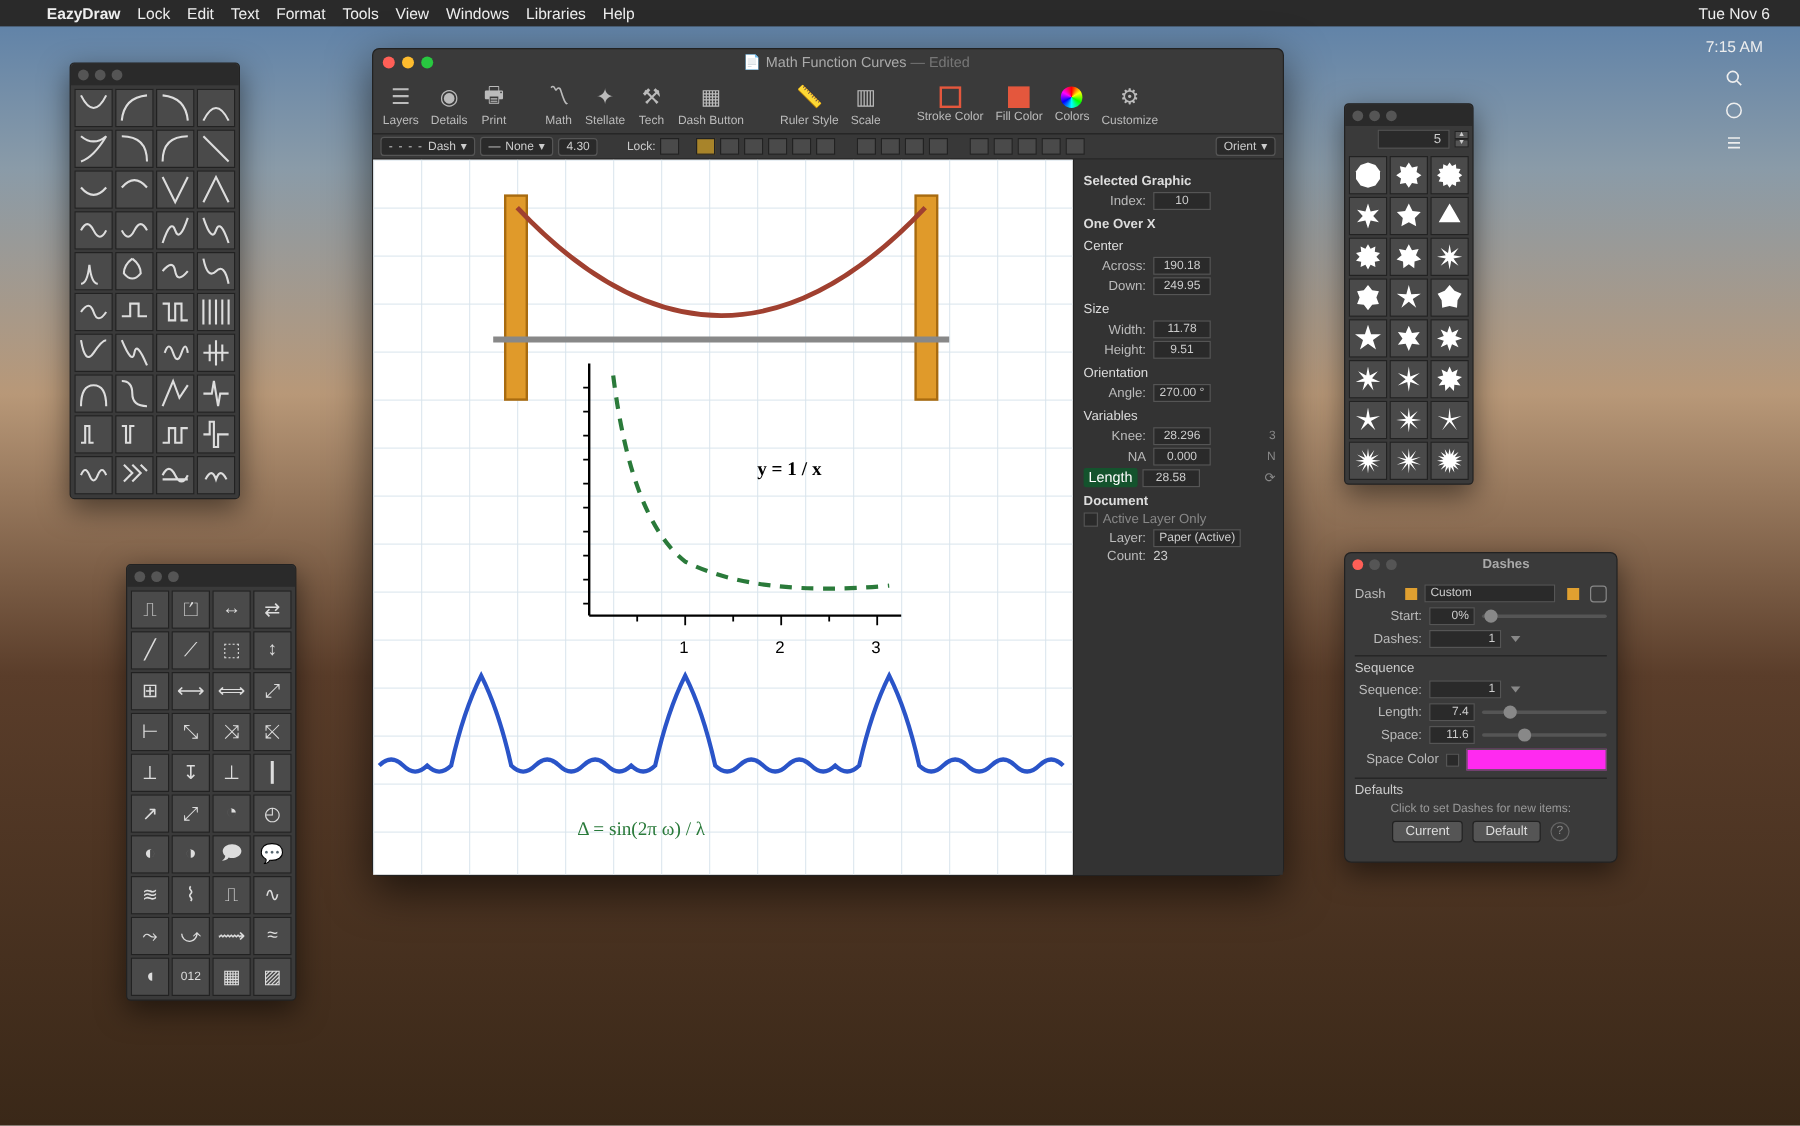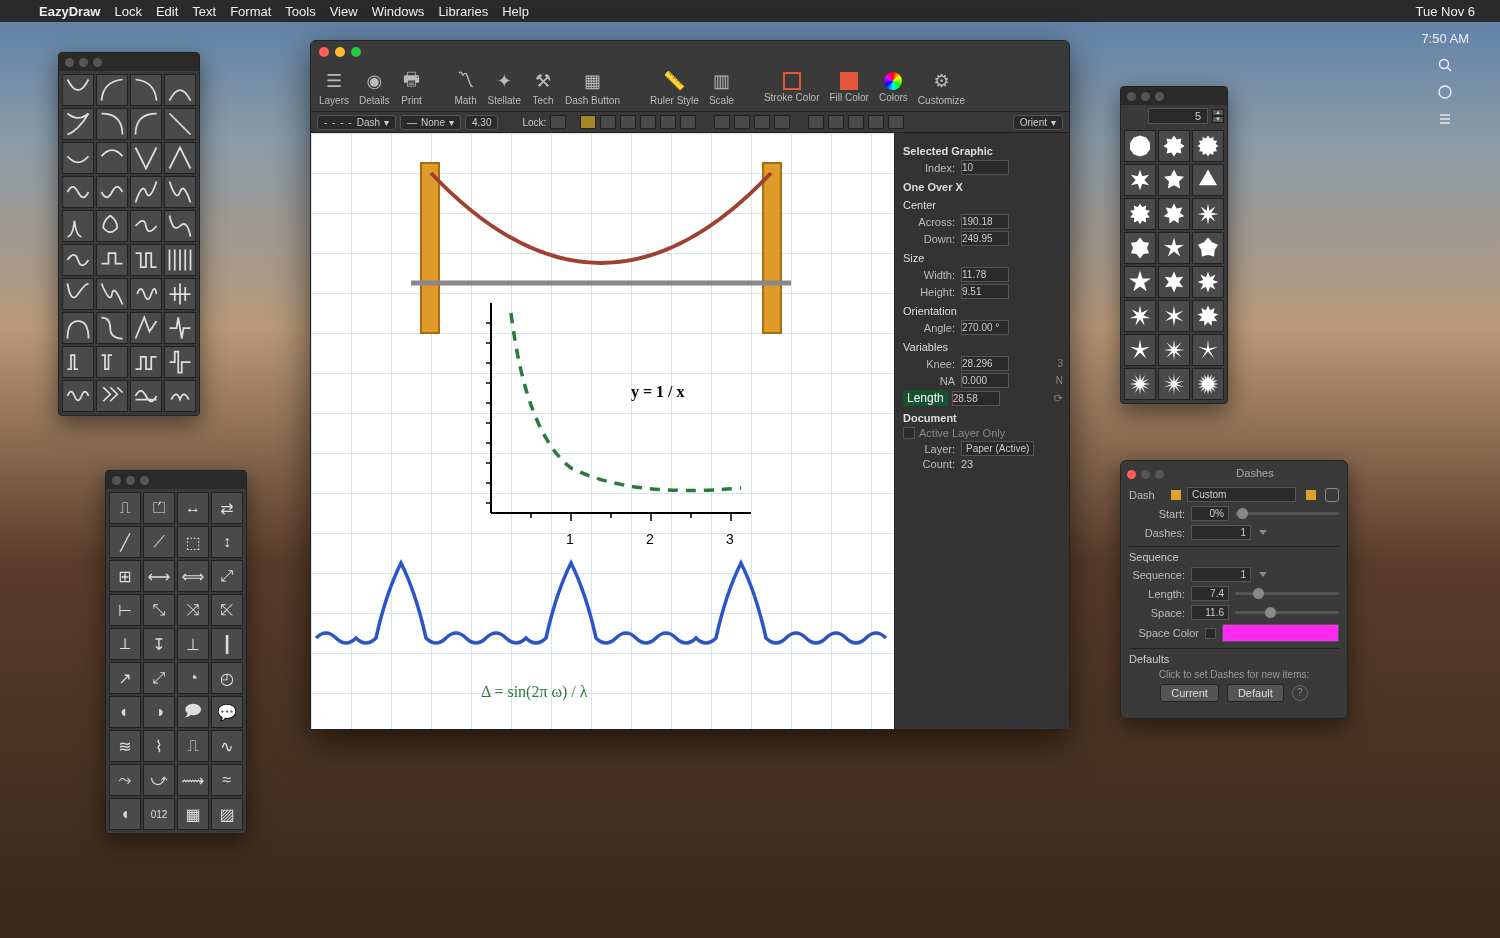--- a/index.html
+++ b/index.html
@@ -35,27 +35,27 @@
 .optbar .sel{background:#2a2a2a;border:1px solid #555;border-radius:3px;padding:1px 6px;display:flex;align-items:center;gap:4px;}
 .optbar .chip{width:16px;height:14px;background:#4a4a4a;border:1px solid #222;}
 .optbar .chip.active{background:#a8842a;}
 .content{flex:1;display:flex;}
 .canvas{flex:1;background:#fff;position:relative;overflow:hidden;}
 .canvas .grid{position:absolute;inset:0;background-image:linear-gradient(#d8e4ec 1px,transparent 1px),linear-gradient(90deg,#d8e4ec 1px,transparent 1px);background-size:40px 40px;}
 .inspector{width:175px;background:#333;border-left:1px solid #222;padding:6px 6px 6px 8px;font-size:11px;color:#ccc;overflow:auto;}
 .inspector .section{font-weight:600;margin:6px 0 3px;color:#ddd;font-size:11px;}
 .inspector .row{display:flex;align-items:center;margin:2px 0;}
 .inspector .row .lbl{width:52px;text-align:right;margin-right:6px;color:#bbb;}
-.inspector .row .val{background:#2a2a2a;border:1px solid #555;padding:1px 0;min-width:48px;text-align:left;font-size:10px;}
+.inspector .row .val{background:#2a2a2a;border:1px solid #555;padding:1px 0;min-width:48px;text-align:center;font-size:10px;}
 .inspector .row .tag{background:#14532d;color:#fff;padding:1px 4px;border-radius:2px;font-size:12px;margin-right:4px;}
 .inspector .chk{width:12px;height:12px;background:#2a2a2a;border:1px solid #555;margin-right:4px;display:inline-block;}
 .inspector .sel{background:#2a2a2a;border:1px solid #555;padding:1px 4px;font-size:10px;}
 
 .dashes { position:absolute; top:460px; left:1120px; width:228px; background:#3a3a3a; border:1px solid #222; border-radius:6px; box-shadow:0 8px 24px rgba(0,0,0,.5); padding-bottom:8px;}
-.dashes .tbar{height:18px;display:flex;align-items:flex-end;padding:0 6px;gap:5px;}
+.dashes .tbar{height:18px;display:flex;align-items:center;padding:0 6px;gap:5px;font-weight:bold;}
 .dashes .tbar .dot{width:9px;height:9px;border-radius:50%;background:#555;}
 .dashes .tbar .dot.close{background:#ff5f57;}
 .dashes .tbar .title{flex:1;text-align:center;font-size:11px;color:#aaa;}
 .dashes .body{padding:4px 8px;font-size:11px;color:#ccc;}
 .dashes .row{display:flex;align-items:center;margin:4px 0;gap:6px;}
 .dashes .row .lbl{width:56px;text-align:right;color:#bbb;}
 .dashes .row .fld{background:#2a2a2a;border:1px solid #555;padding:1px 4px;min-width:38px;text-align:right;font-size:10px;}
 .dashes .slider{flex:1;height:3px;background:#555;position:relative;border-radius:2px;}
 .dashes .slider .knob{position:absolute;top:-4px;width:11px;height:11px;background:#888;border-radius:50%;}
 .dashes .preview{height:32px;background:#2a2a2a;border:1px solid #555;margin:4px 0;position:relative;}
@@ -105,21 +105,21 @@
       </span>
     <span>100%</span>
     <span class="ic">
         <svg width="24" height="12" viewBox="0 0 24 12">
           <rect x="1" y="1" width="19" height="10" rx="2" stroke="#eee" fill="none"></rect>
           <rect x="2.5" y="2.5" width="16" height="7" fill="#eee"></rect>
           <rect x="21" y="4" width="2" height="4" fill="#eee"></rect>
         </svg>
       </span>
     <span>Tue Nov 6</span>
-    <span>7:50 AM</span>
+    <span>7:15 AM</span>
     <span class="ic">
         <svg width="14" height="14" viewBox="0 0 14 14">
           <circle cx="6" cy="6" r="4.5" stroke="#eee" fill="none" stroke-width="1.4"></circle>
           <line x1="9.5" y1="9.5" x2="13" y2="13" stroke="#eee" stroke-width="1.4"></line>
         </svg>
       </span>
     <span class="ic">
         <svg width="14" height="14">
           <circle cx="7" cy="7" r="6" stroke="#eee" fill="none" stroke-width="1.3"></circle>
         </svg>
@@ -529,20 +529,21 @@
         </svg>
       </div>
     </div>
 </div>
 
 <div class="docwin">
   <div class="tbar">
     <div class="dot close"></div>
     <div class="dot min"></div>
     <div class="dot max"></div>
+    <div class="title"><span style="color:#5ab0e6">📄</span> <span>Math  Function Curves</span> <span style="color:#777">— Edited</span></div>
   </div>
   <div class="toolbar">
     <div class="tbbtn">
         <div class="tic">☰</div>
         <span>Layers</span>
       </div>
     <div class="tbbtn">
         <div class="tic">◉</div>
         <span>Details</span>
       </div>

